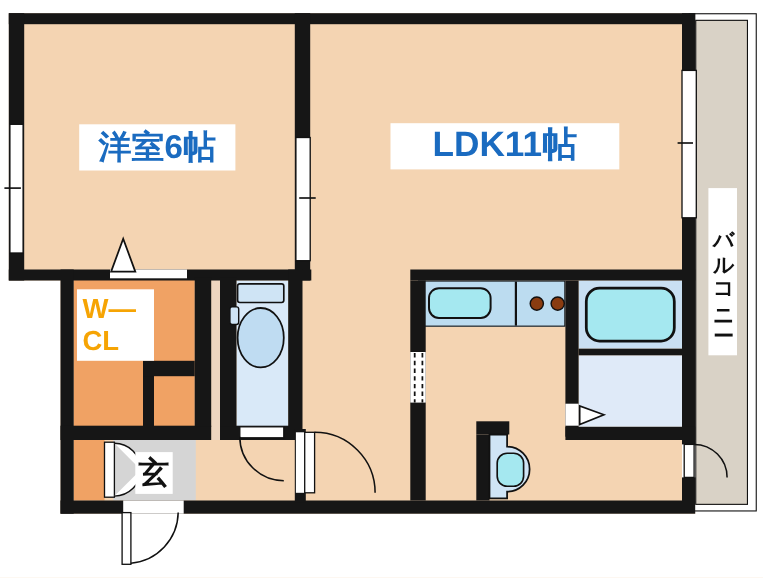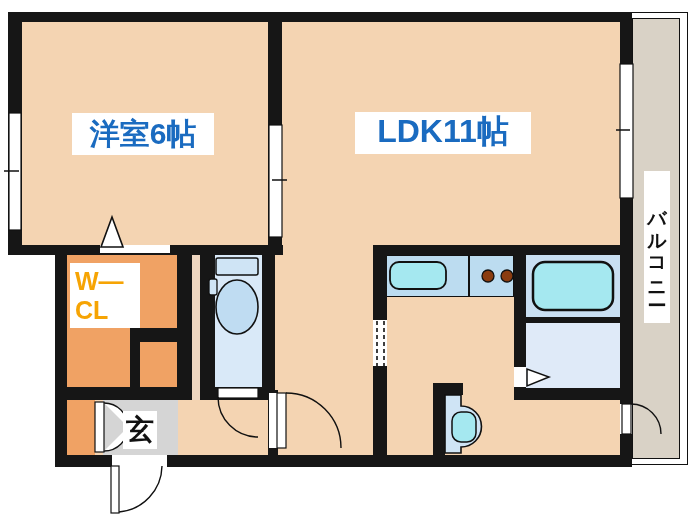--- a/index.html
+++ b/index.html
@@ -144,21 +144,21 @@
 
     <g>
       <path d="M445,395 L461,395 L461,406 A20.5,20.5 0 0 1 461,447 L461,453 L445,453 Z" style="fill:var(--c-fixture)" stroke="#111" stroke-width="1.6"></path>
       <rect x="452" y="412" width="24" height="30" rx="9" style="fill:var(--c-cyan)" stroke="#111" stroke-width="1.5"></rect>
     </g>
   </svg>
 
   <div class="label blue" style="left:72px;top:113px;width:142px;height:42px;font-size:30px;">
     <span>洋室6帖</span>
   </div>
-  <div class="label blue" style="left:355px;top:112px;width:176px;height:42px;font-size:32px;">
+  <div class="label blue" style="left:355px;top:112px;width:208px;height:42px;font-size:32px;">
     <span>LDK11帖</span>
   </div>
   <div class="label lbl-wcl" style="left:70px;top:263px;width:70px;height:65px;">
     <span>W—</span>
     <span>CL</span>
   </div>
   <div class="label" style="left:123px;top:411px;width:34px;height:38px;font-size:28px;color:#111;font-weight:bold;">
     <span>玄</span>
   </div>
   <div class="label lbl-balcony" style="left:644px;top:171px;width:26px;height:152px;">

